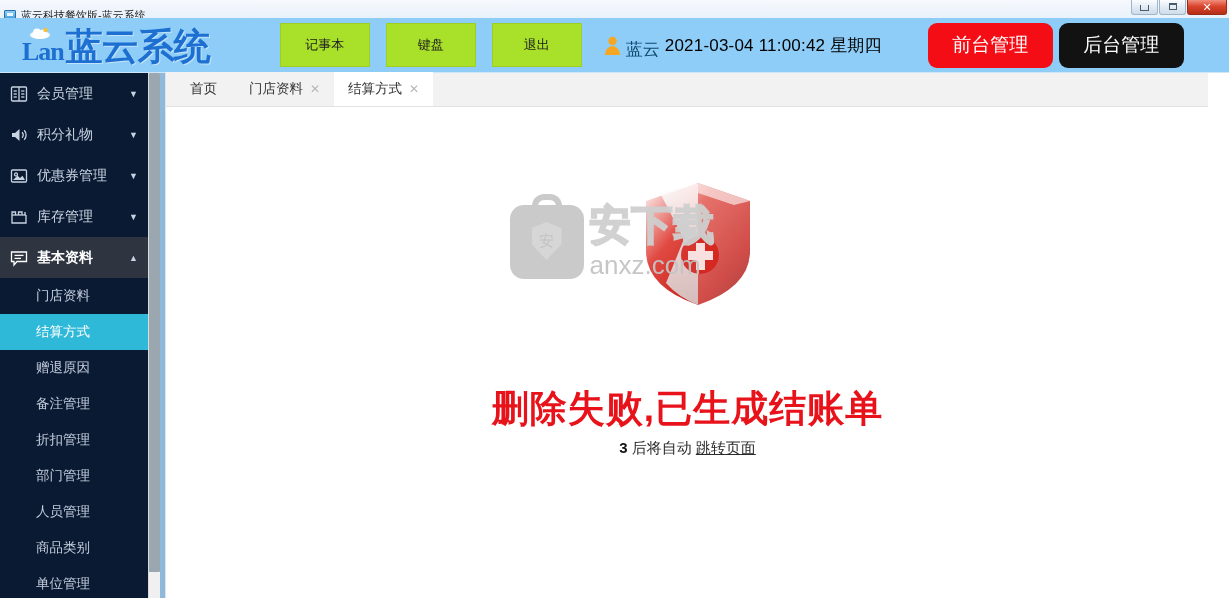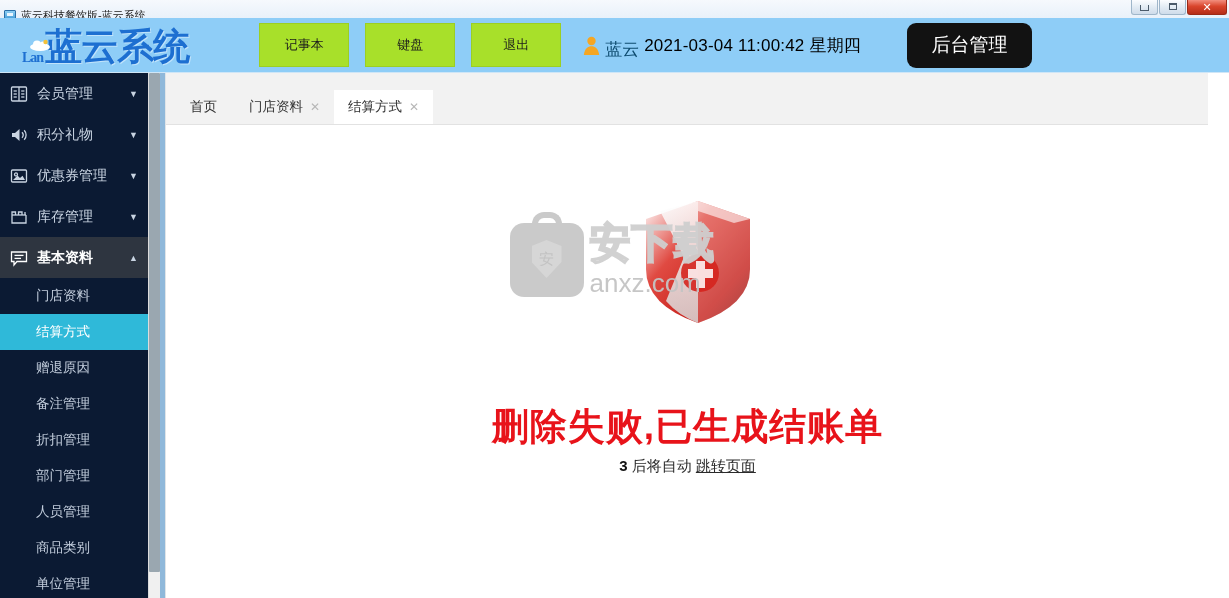--- a/index.html
+++ b/index.html
@@ -52,21 +52,21 @@
   
   .header {
     position:absolute; left:0; top:18px; width:1229px; height:55px;
     background:#8ecdf7;
     border-bottom:1px solid #cfe6f7;
     display:flex; align-items:center;
   }
   .logo { margin-left:22px; display:flex; align-items:flex-end; height:40px; }
   .logo-lan {
     position:relative; font-family:"Liberation Serif", serif;
-    font-weight:bold; font-size:14px; color:#1d6fd1;
+    font-weight:bold; font-size:26px; color:#1d6fd1;
     letter-spacing:-1px; line-height:1; padding-top:12px;
   }
   .logo-cloud{
     position:absolute; left:7px; top:0px; width:22px; height:12px;
   }
   .logo-cn {
     font-size:37px; font-weight:bold; color:#1d6fd1;
     letter-spacing:-1px; line-height:1; margin-left:2px;
     font-family:"DejaVu Sans", sans-serif;
     text-shadow: 1px 1px 0 rgba(255,255,255,.45);
@@ -123,21 +123,21 @@
     position:absolute; left:160px; top:73px; width:5px; height:525px;
     background:#8fb8da;
   }
 
   
   .content {
     position:absolute; left:165px; top:73px; width:1044px; height:525px;
     background:#ffffff; border-left:1px solid #dfe4e8;
   }
   .tabbar {
-    position:relative; height:52px; background:#f2f2f2;
+    position:relative; height:34px; background:#f2f2f2;
     border-bottom:1px solid #e2e2e2; display:flex; align-items:flex-end;
   }
   .tab {
     height:34px; display:flex; align-items:center; gap:7px;
     padding:0 14px; font-size:13.5px; color:#333; cursor:pointer;
     background:#f2f2f2;
   }
   .tab.first { padding:0 18px 0 24px; }
   .tab.active { background:#ffffff; }
   .tab .x { font-size:12px; color:#b7b7b7; cursor:pointer; }
@@ -243,20 +243,21 @@
         <svg viewBox="0 0 17 19" width="17" height="19">
           <circle cx="8.5" cy="5" r="4.2" fill="#f5a623"></circle>
           <path d="M0.8 19 C1.6 12.4 5 10.2 8.5 10.2 C12 10.2 15.4 12.4 16.2 19 Z" fill="#f5a623"></path>
         </svg>
       </span>
       <span class="uname">蓝云</span>
       <span class="udate">2021-03-04  11:00:42  星期四</span>
     </div>
 
     <div class="rbtns">
+      <div class="rbtn red">前台管理</div>
       <div class="rbtn black">后台管理</div>
     </div>
   </div>
 
   <div class="sidebar">
     <div class="m-item">
       <span class="ico">
         <svg viewBox="0 0 22 20" width="22" height="20" fill="none" stroke="#c9d4e2" stroke-width="1.3">
           <rect x="3.5" y="3" width="15" height="14" rx="1"></rect>
           <line x1="11" y1="3" x2="11" y2="17"></line>

